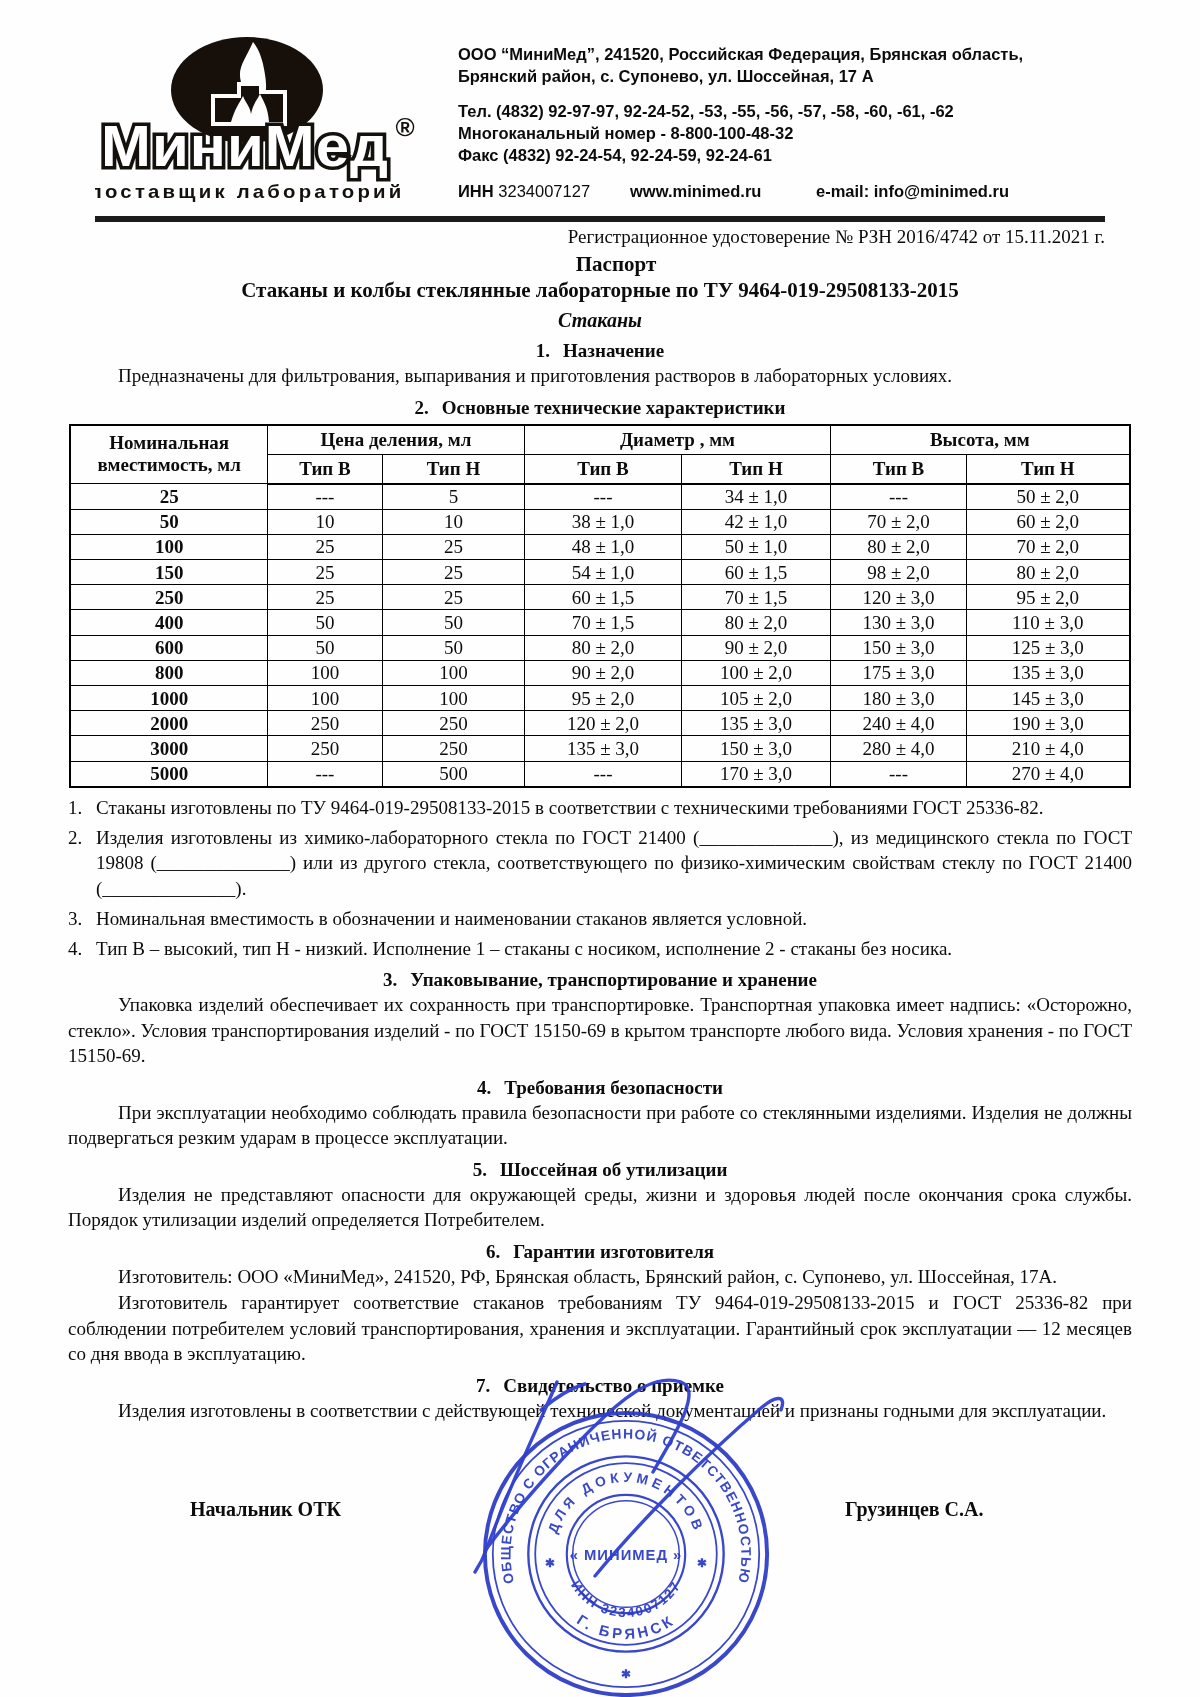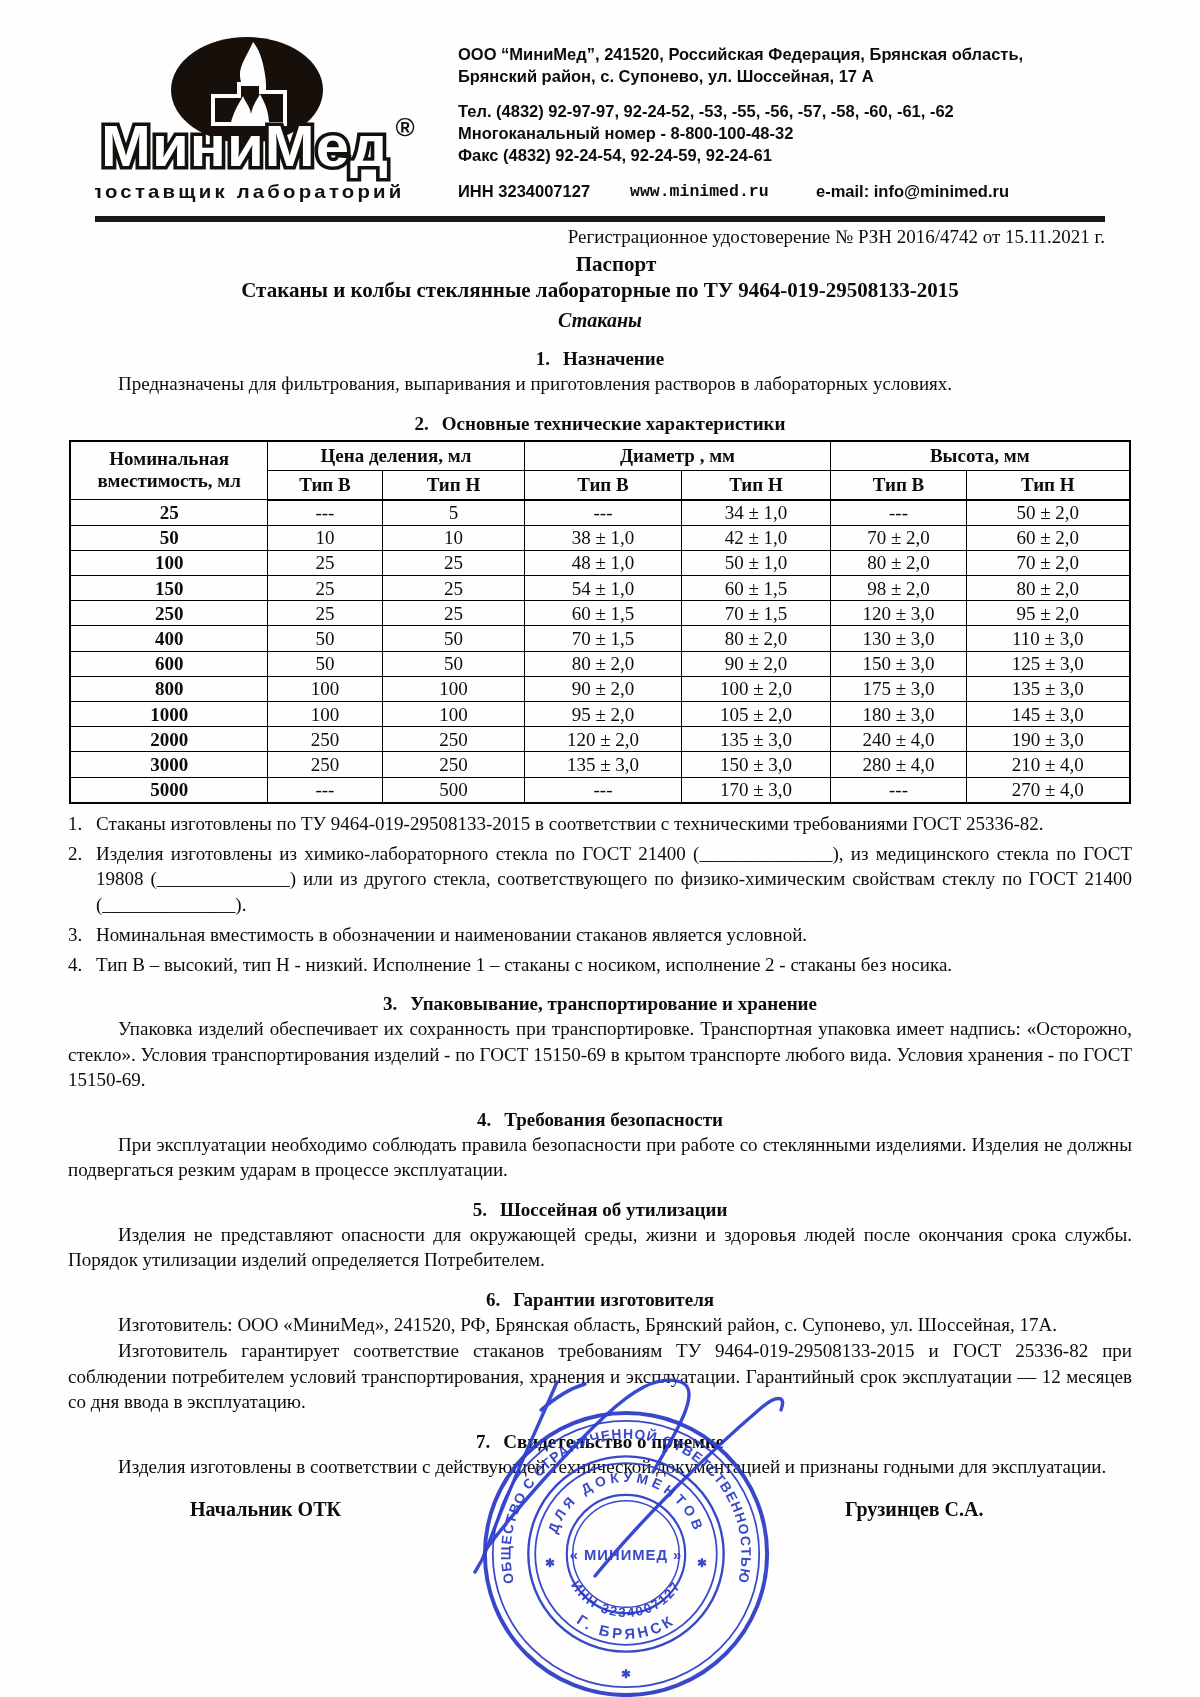--- a/index.html
+++ b/index.html
@@ -6,29 +6,29 @@
   .page{position:relative;width:1200px;height:1697px;margin:0 auto;background:#fefefe;
         overflow:hidden;font-family:"Liberation Serif",serif;color:#0c0c0c;}
   
   .header{display:flex;padding:34px 95px 0 95px;}
   .logo-box{width:325px;flex:none;}
   .hdr-text{margin-left:38px;font-family:"Liberation Sans",sans-serif;
             font-weight:bold;font-size:16.5px;line-height:1.33;padding-top:10px;}
   .hdr-gap{height:13px;}
   .inn-row{display:flex;margin-top:14px;font-size:16.5px;}
   .inn-cell{width:172px;}
-  .site-cell{width:186px;font-family:Liberation Mono, monospace;}
-  .inn-num{font-weight:700;}
+  .site-cell{width:186px;}
+  .inn-num{font-weight:400;}
   
   .rule{height:6px;background:#1b1b1b;margin:7px 95px 0 95px;}
   .reg-line{margin:4px 95px 0 68px;text-align:right;font-size:19px;}
   .doc-title{margin-top:4px;text-align:center;font-size:21px;font-weight:bold;margin-left:32px;}
   .doc-subtitle{margin-top:1px;text-align:center;font-size:21px;font-weight:bold;font-family:Liberation Serif, serif;}
   .product{margin-top:6px;text-align:center;font-size:20px;font-weight:bold;font-style:italic;}
-  .sec-h{margin-top:16px;text-align:center;font-size:19px;font-weight:bold;}
+  .sec-h{margin-top:8px;text-align:center;font-size:19px;font-weight:bold;}
   .sec-h .num{margin-right:13px;}
   .para{margin:1px 68px 0 68px;font-size:19px;line-height:25.5px;
         text-align:justify;text-indent:50px;}
   
   table.spec{border-collapse:collapse;margin:5px auto 0 auto;width:1059px;
              table-layout:fixed;font-size:19px;}
   table.spec th,table.spec td{border:1.4px solid #000;text-align:center;
              padding:0 2px;overflow:hidden;}
   table.spec{border:2.5px solid #000;}
   table.spec thead th{font-weight:bold;height:28px;line-height:22px;}

